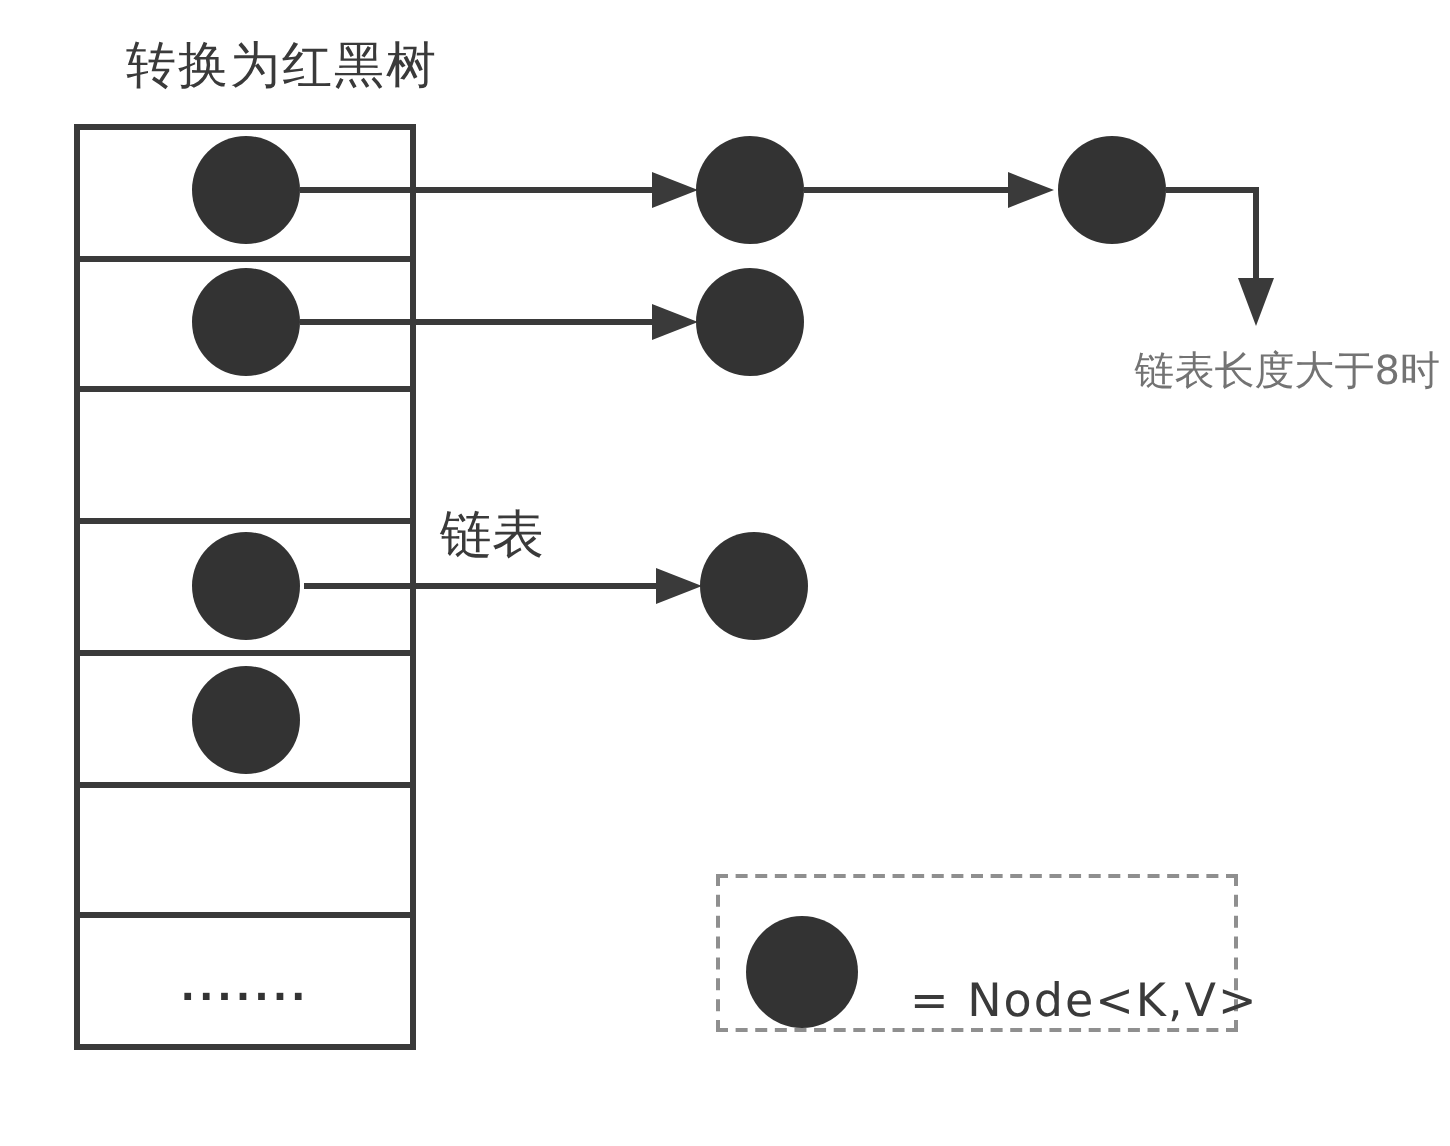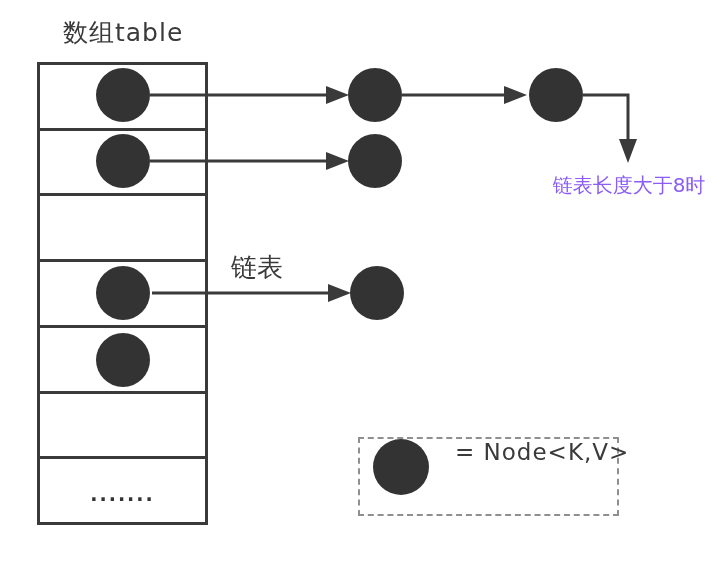--- a/index.html
+++ b/index.html
@@ -48,55 +48,55 @@
     top: 483px;
     width: 171px;
     text-align: center;
     font-size: 19px;
     font-weight: bold;
     letter-spacing: 2px;
     color: #333333;
   }
 
   #linked-list-label {
-    left: 231px;
+    left: 220px;
     top: 250px;
     font-size: 26px;
     color: #3a3a3a;
   }
 
   #treeify-note {
     left: 538px;
     top: 172px;
     width: 182px;
-    text-align: center;
+    text-align: right;
     font-size: 20px;
     line-height: 27px;
-    color: #8b5cf6;
+    color: #737373;
     white-space: nowrap;
   }
 
   #overlay {
     left: 0;
     top: 0;
     width: 725px;
     height: 573px;
     pointer-events: none;
   }
 
   
   #legend {
     left: 358px;
     top: 437px;
     width: 261px;
     height: 79px;
     box-sizing: border-box;
     border: 2px dashed #8f8f8f;
     display: flex;
-    align-items: flex-start;
+    align-items: flex-end;
   }
   #legend-node {
     width: 56px;
     height: 56px;
     border-radius: 50%;
     background: #333333;
     margin-left: 13px;
     flex: 0 0 auto;
   }
   #legend-label {
@@ -105,21 +105,21 @@
     letter-spacing: 1px;
     color: #3a3a3a;
     white-space: nowrap;
   }
 </style>
 </head>
 <body>
 
 <div id="canvas">
 
-  <div id="array-title" class="abs">数组table</div>
+  <div id="array-title" class="abs">转换为红黑树</div>
 
   <div id="array-table" class="abs">
     <div class="array-cell"></div>
     <div class="array-cell"></div>
     <div class="array-cell"></div>
     <div class="array-cell"></div>
     <div class="array-cell"></div>
     <div class="array-cell"></div>
     <div class="array-cell"></div>
   </div>

